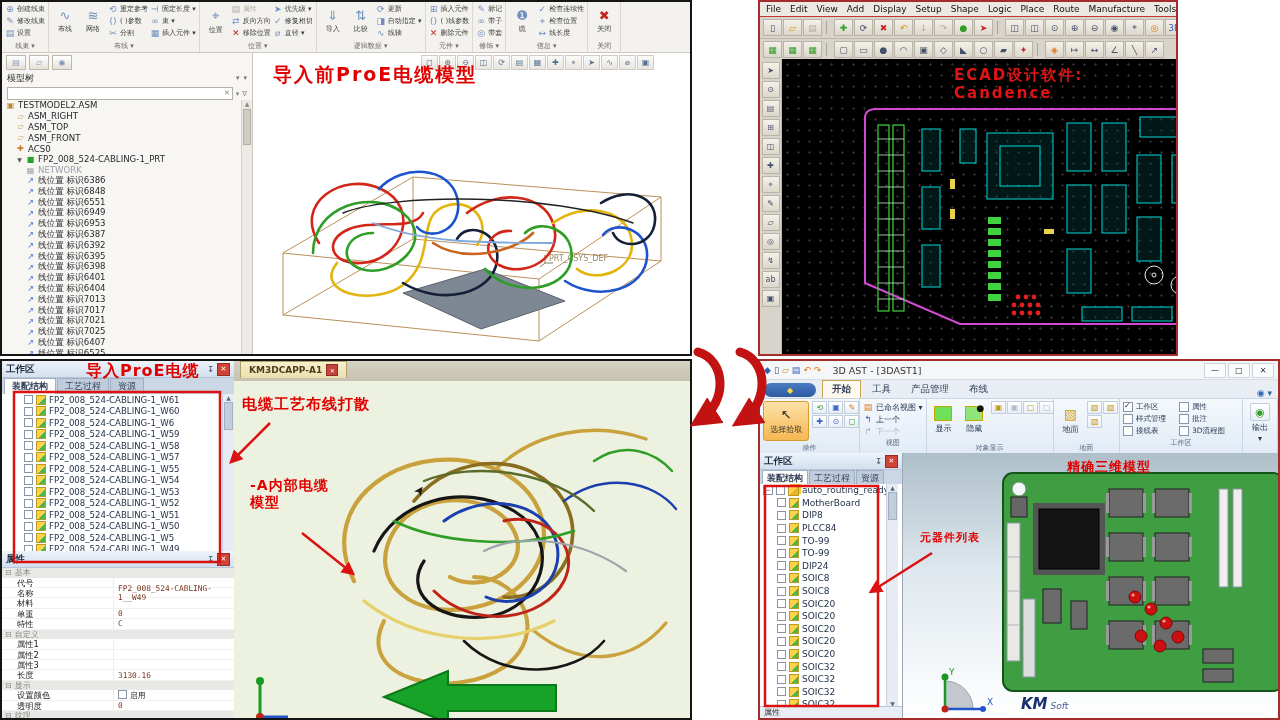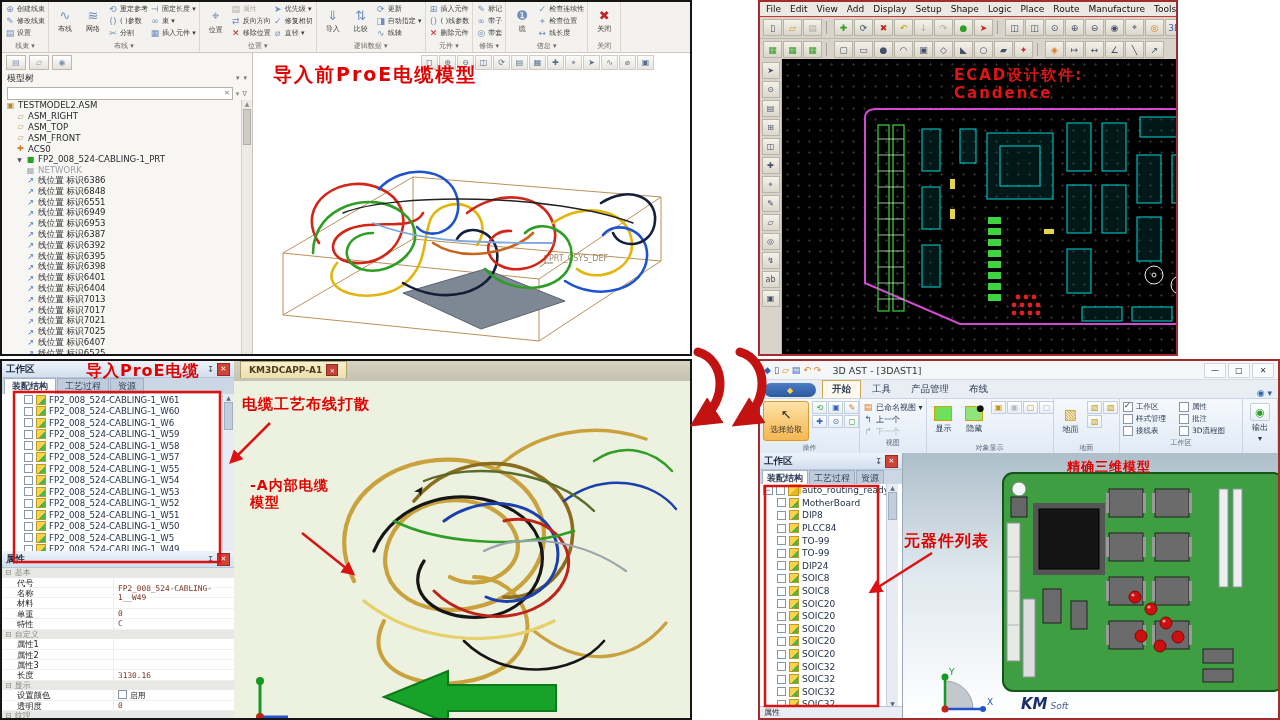--- a/index.html
+++ b/index.html
@@ -147,21 +147,21 @@
   .ast-dock{width:142px;flex:none;background:#f4f6f9;border-right:1px solid #9aa7b8;position:relative;}
   .ast-tree{position:absolute;top:31px;left:0;right:0;bottom:11px;background:#fff;overflow:hidden;}
   .tnode{display:flex;align-items:center;gap:3px;height:12.6px;font-size:9px;color:#23324a;white-space:nowrap;padding-left:17px;}
   .tnode.root{padding-left:3px;}
   .tnode .exp{width:8px;height:8px;border:1px solid #8795a8;font-size:6px;line-height:7px;text-align:center;color:#333;background:#fff;}
   .stackico{width:9px;height:9px;background:linear-gradient(135deg,#ffd24a 50%,#e8b42a 50%);border:1px solid #b99a22;box-shadow:2px -2px 0 #f4c83c;}
   .ast-bottom{position:absolute;left:0;right:0;bottom:0;height:11px;border-top:1px solid #b9c6d6;background:#e9eef5;
               font-size:8px;color:#333;padding-left:4px;}
   .ast-vp{flex:1;position:relative;background:linear-gradient(#aebfca,#dfe8ee 45%,#ffffff);overflow:hidden;}
   #note-br-model{left:164px;top:6px;font-size:13px;letter-spacing:1px;}
-  #note-br-list{left:144px;top:170px;font-size:16px;letter-spacing:1px;}
+  #note-br-list{left:160px;top:170px;font-size:11px;letter-spacing:1px;}
   .kmlogo{position:absolute;left:78px;top:242px;color:#1a2e6e;z-index:5;}
   .kmlogo .km{font-style:italic;font-weight:bold;font-size:15px;margin-left:40px;}
   .kmlogo .soft{font-size:9px;color:#4a5a8a;font-style:italic;}
 
   
   #mid-arrows{position:absolute;left:686px;top:336px;z-index:70;pointer-events:none;}
   svg text{font-family:"DejaVu Sans","Liberation Sans",sans-serif;}
 </style>
 </head>
 <body>

